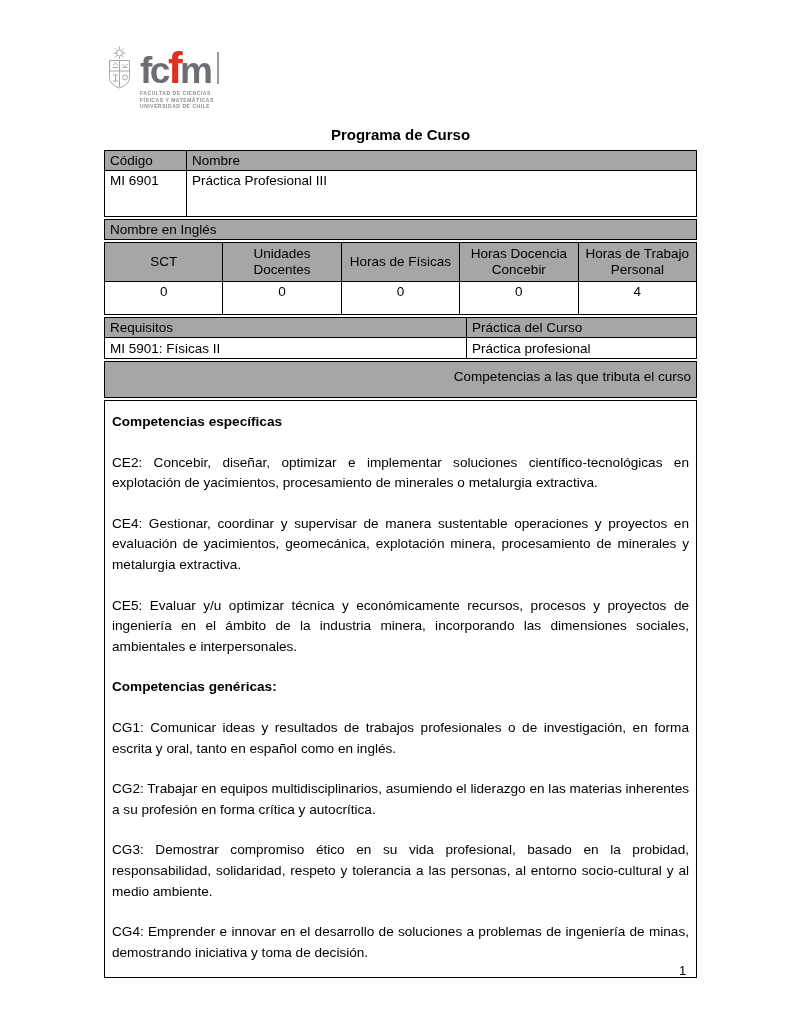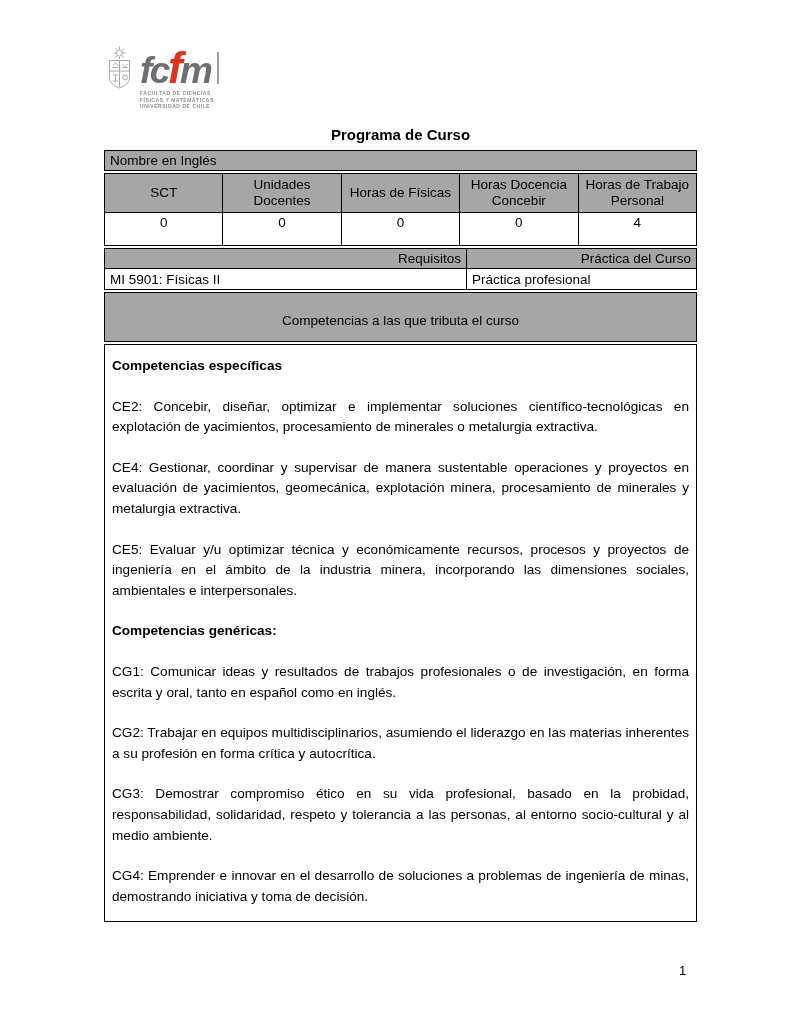--- a/index.html
+++ b/index.html
@@ -9,21 +9,21 @@
     font-family:"Liberation Sans", sans-serif;
     color:#000;
     position:relative;
     overflow:hidden;
   }
 
   
   .logo { position:absolute; top:44px; left:106px; display:flex; align-items:flex-start; }
   .crest { margin-right:7px; margin-top:2px; }
   .wordmark-block { display:flex; flex-direction:column; }
-  .wordmark-row { display:flex; align-items:flex-start;font-style:italic; }
+  .wordmark-row { display:flex; align-items:flex-start; }
   .wordmark {
     font-size:37px; font-weight:bold; letter-spacing:-2.5px;
     color:#6d6e71; line-height:0.85; padding-top:8px;
   }
   .wordmark .red-f { color:#e0301e; font-size:44px; line-height:0.72; letter-spacing:-2.5px; }
   .logo-divider { width:2px; height:32px; background:#9aa0a3; margin-left:7px; margin-top:8px; }
   .logo-sub {
     font-size:5px; font-weight:bold; color:#8a8d90;
     letter-spacing:0.55px; line-height:1.3; margin-top:4px; text-transform:uppercase;
   }
@@ -45,24 +45,24 @@
   .rowA-val td  { height:42px; vertical-align:top; padding-top:2px; }
   .colA-1 { width:71px; }
 
   .rowB td { height:17px; }
 
   .tblC td { text-align:center; }
   .rowC-head td { height:34px; line-height:1.2; white-space:normal; padding:2px 3px; }
   .rowC-val td  { height:29px; vertical-align:top; padding-top:2px; }
 
   .colD-1 { width:351px; }
-  .rowD-head td { height:17px; text-align:right; }
+  .rowD-head td { height:17px; text-align:left; }
   .rowD-val td  { height:18px; }
 
-  .rowE td { height:27px; vertical-align:top; text-align:center; padding-top:20px; }
+  .rowE td { height:27px; vertical-align:top; text-align:right; padding-top:7px; }
 
   .bigcell { white-space:normal; vertical-align:top; padding:3px 7px 14px 7px; height:508px; }
   .bigcell p {
     margin:20px 0 0 0;
     font-size:13.6px; line-height:20.6px;
     text-align:justify;
   }
   .bigcell p.heading { font-weight:bold; text-align:left; }
   .bigcell p.first { margin-top:8px; }
 
@@ -102,20 +102,32 @@
       <div>Físicas y Matemáticas</div>
       <div>Universidad de Chile</div>
     </div>
   </div>
 </div>
 
 <div class="doc">
 
   <div class="title">Programa de Curso</div>
 
+  <table>
+    <tbody>
+        <tr class="rowA-head">
+      <td class="gray colA-1">Código</td>
+      <td class="gray">Nombre</td>
+    </tr>
+    <tr class="rowA-val">
+      <td class="colA-1">MI 6901</td>
+      <td>Práctica Profesional III</td>
+    </tr>
+  </tbody>
+    </table>
 
   <table>
     <tbody>
         <tr class="rowB">
       <td class="gray">Nombre en Inglés</td>
     </tr>
   </tbody>
     </table>
 
   <table class="tblC">

